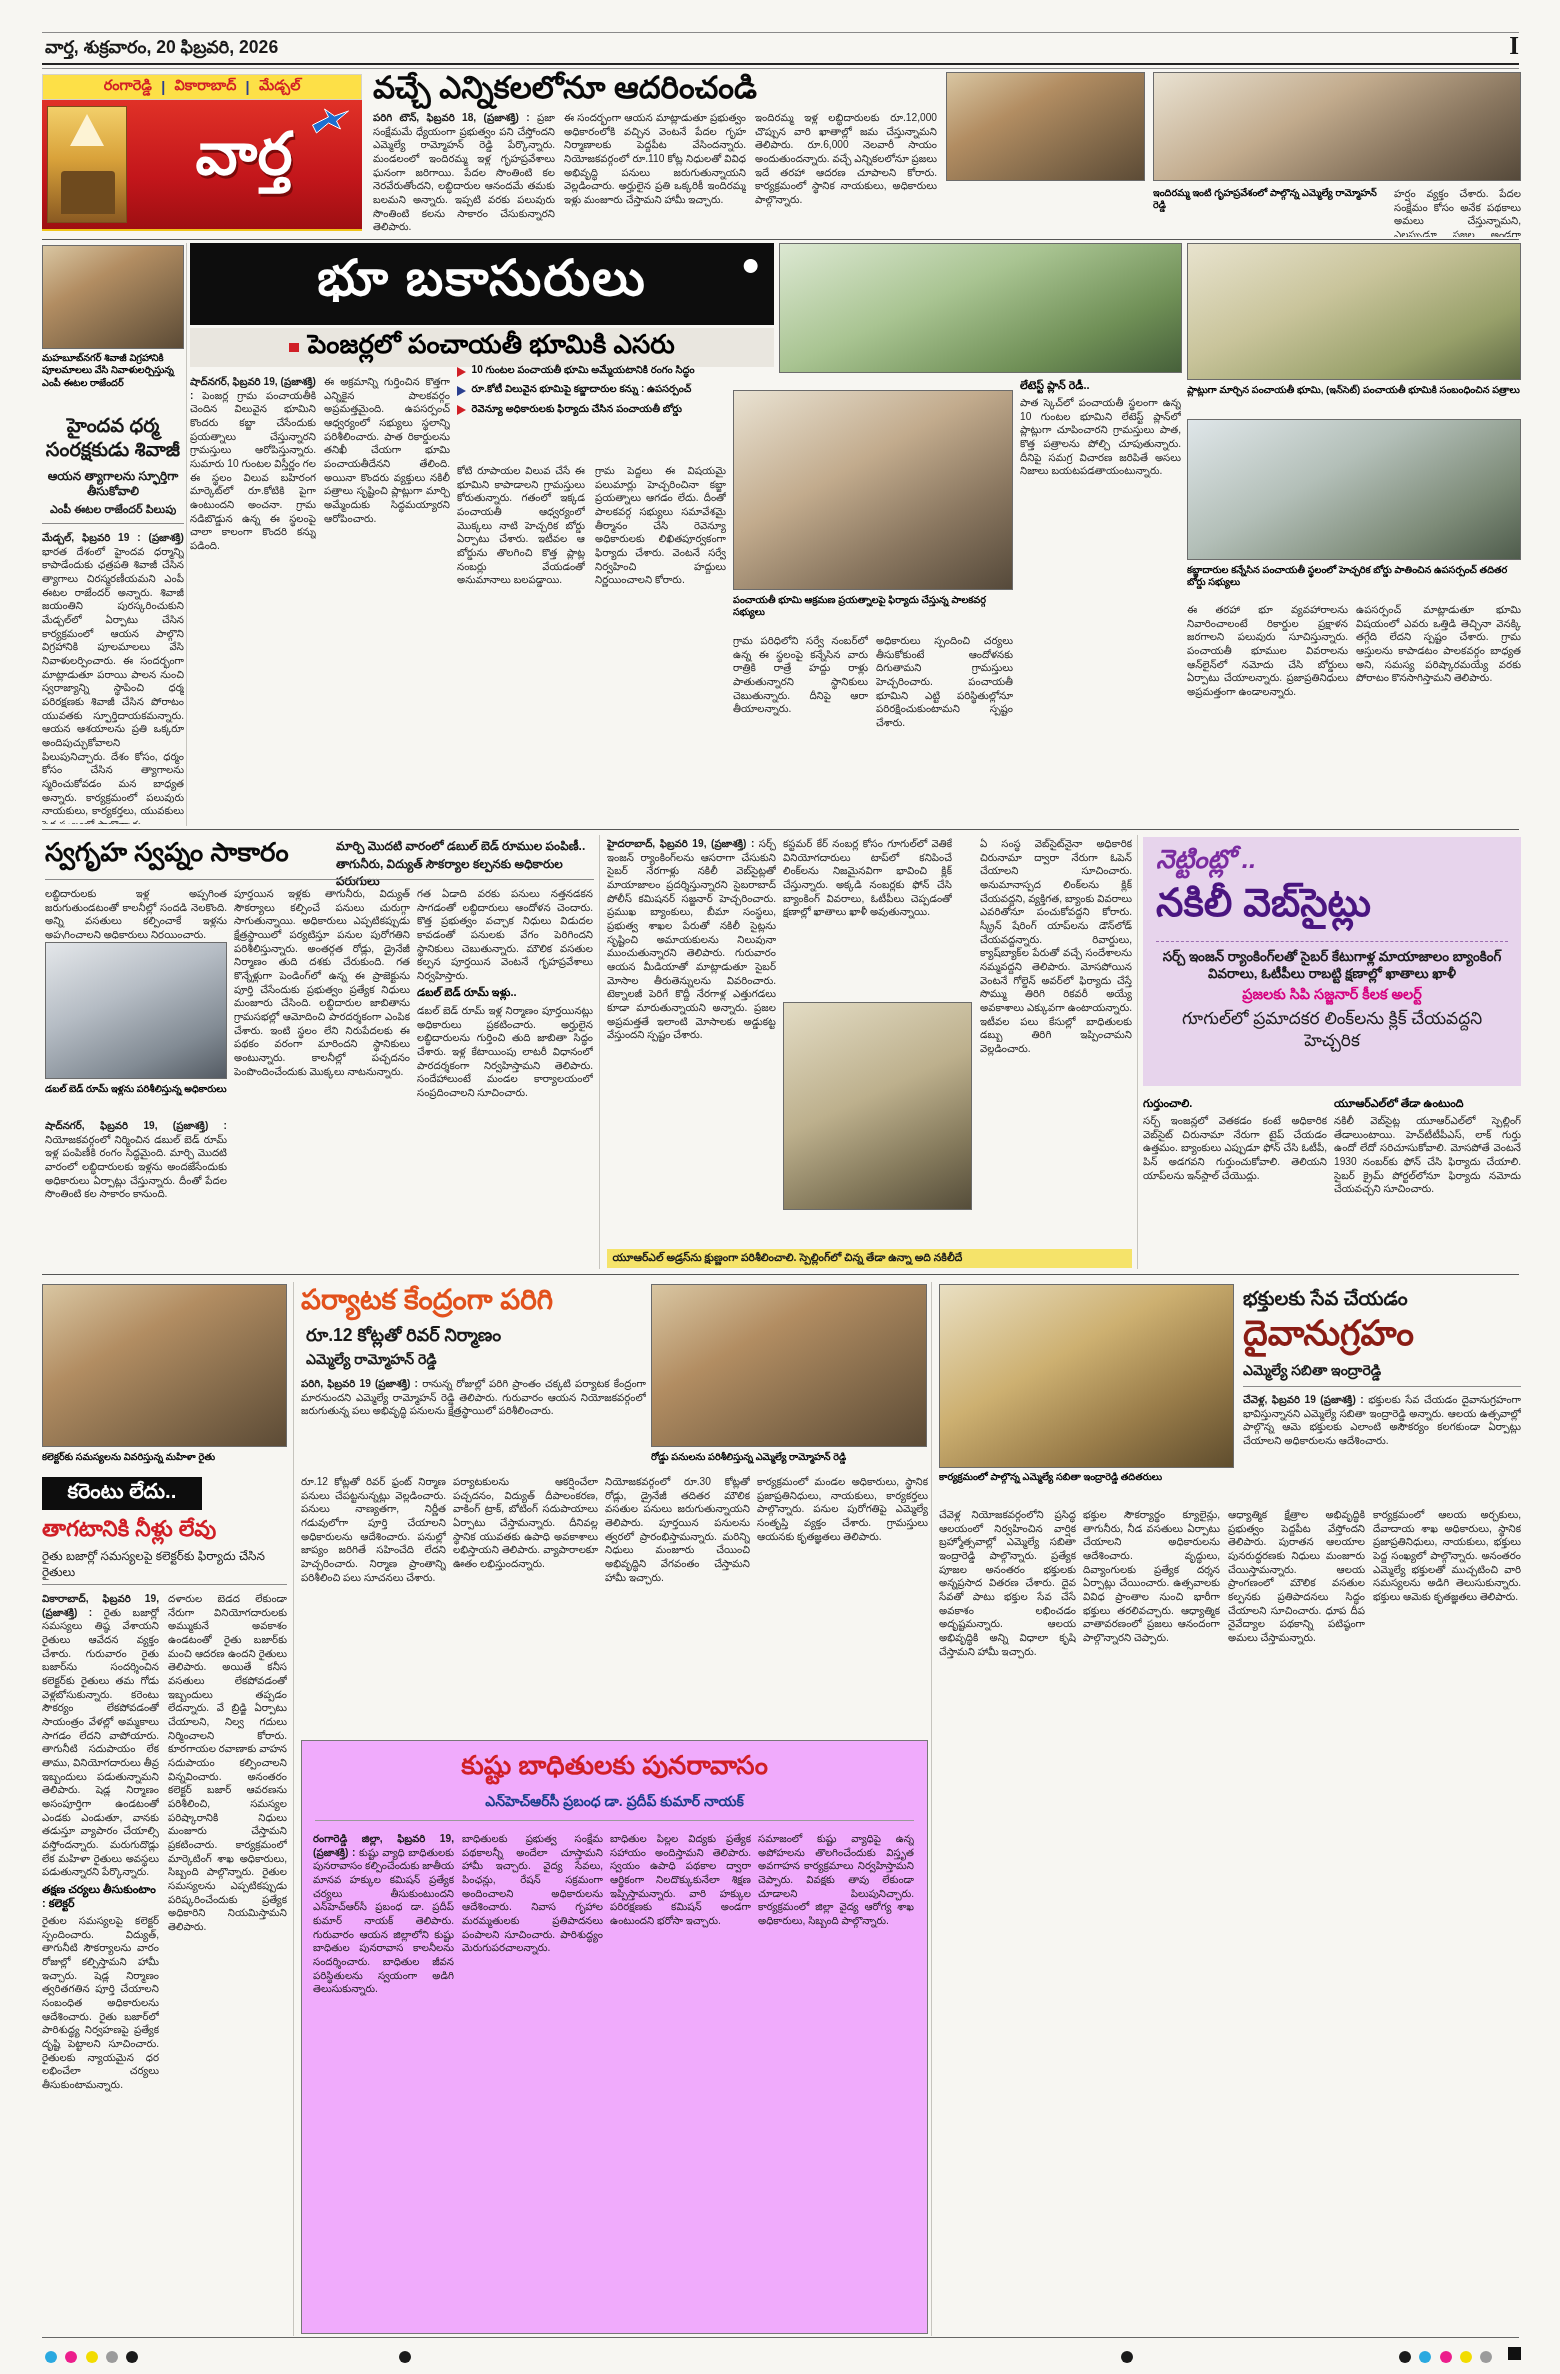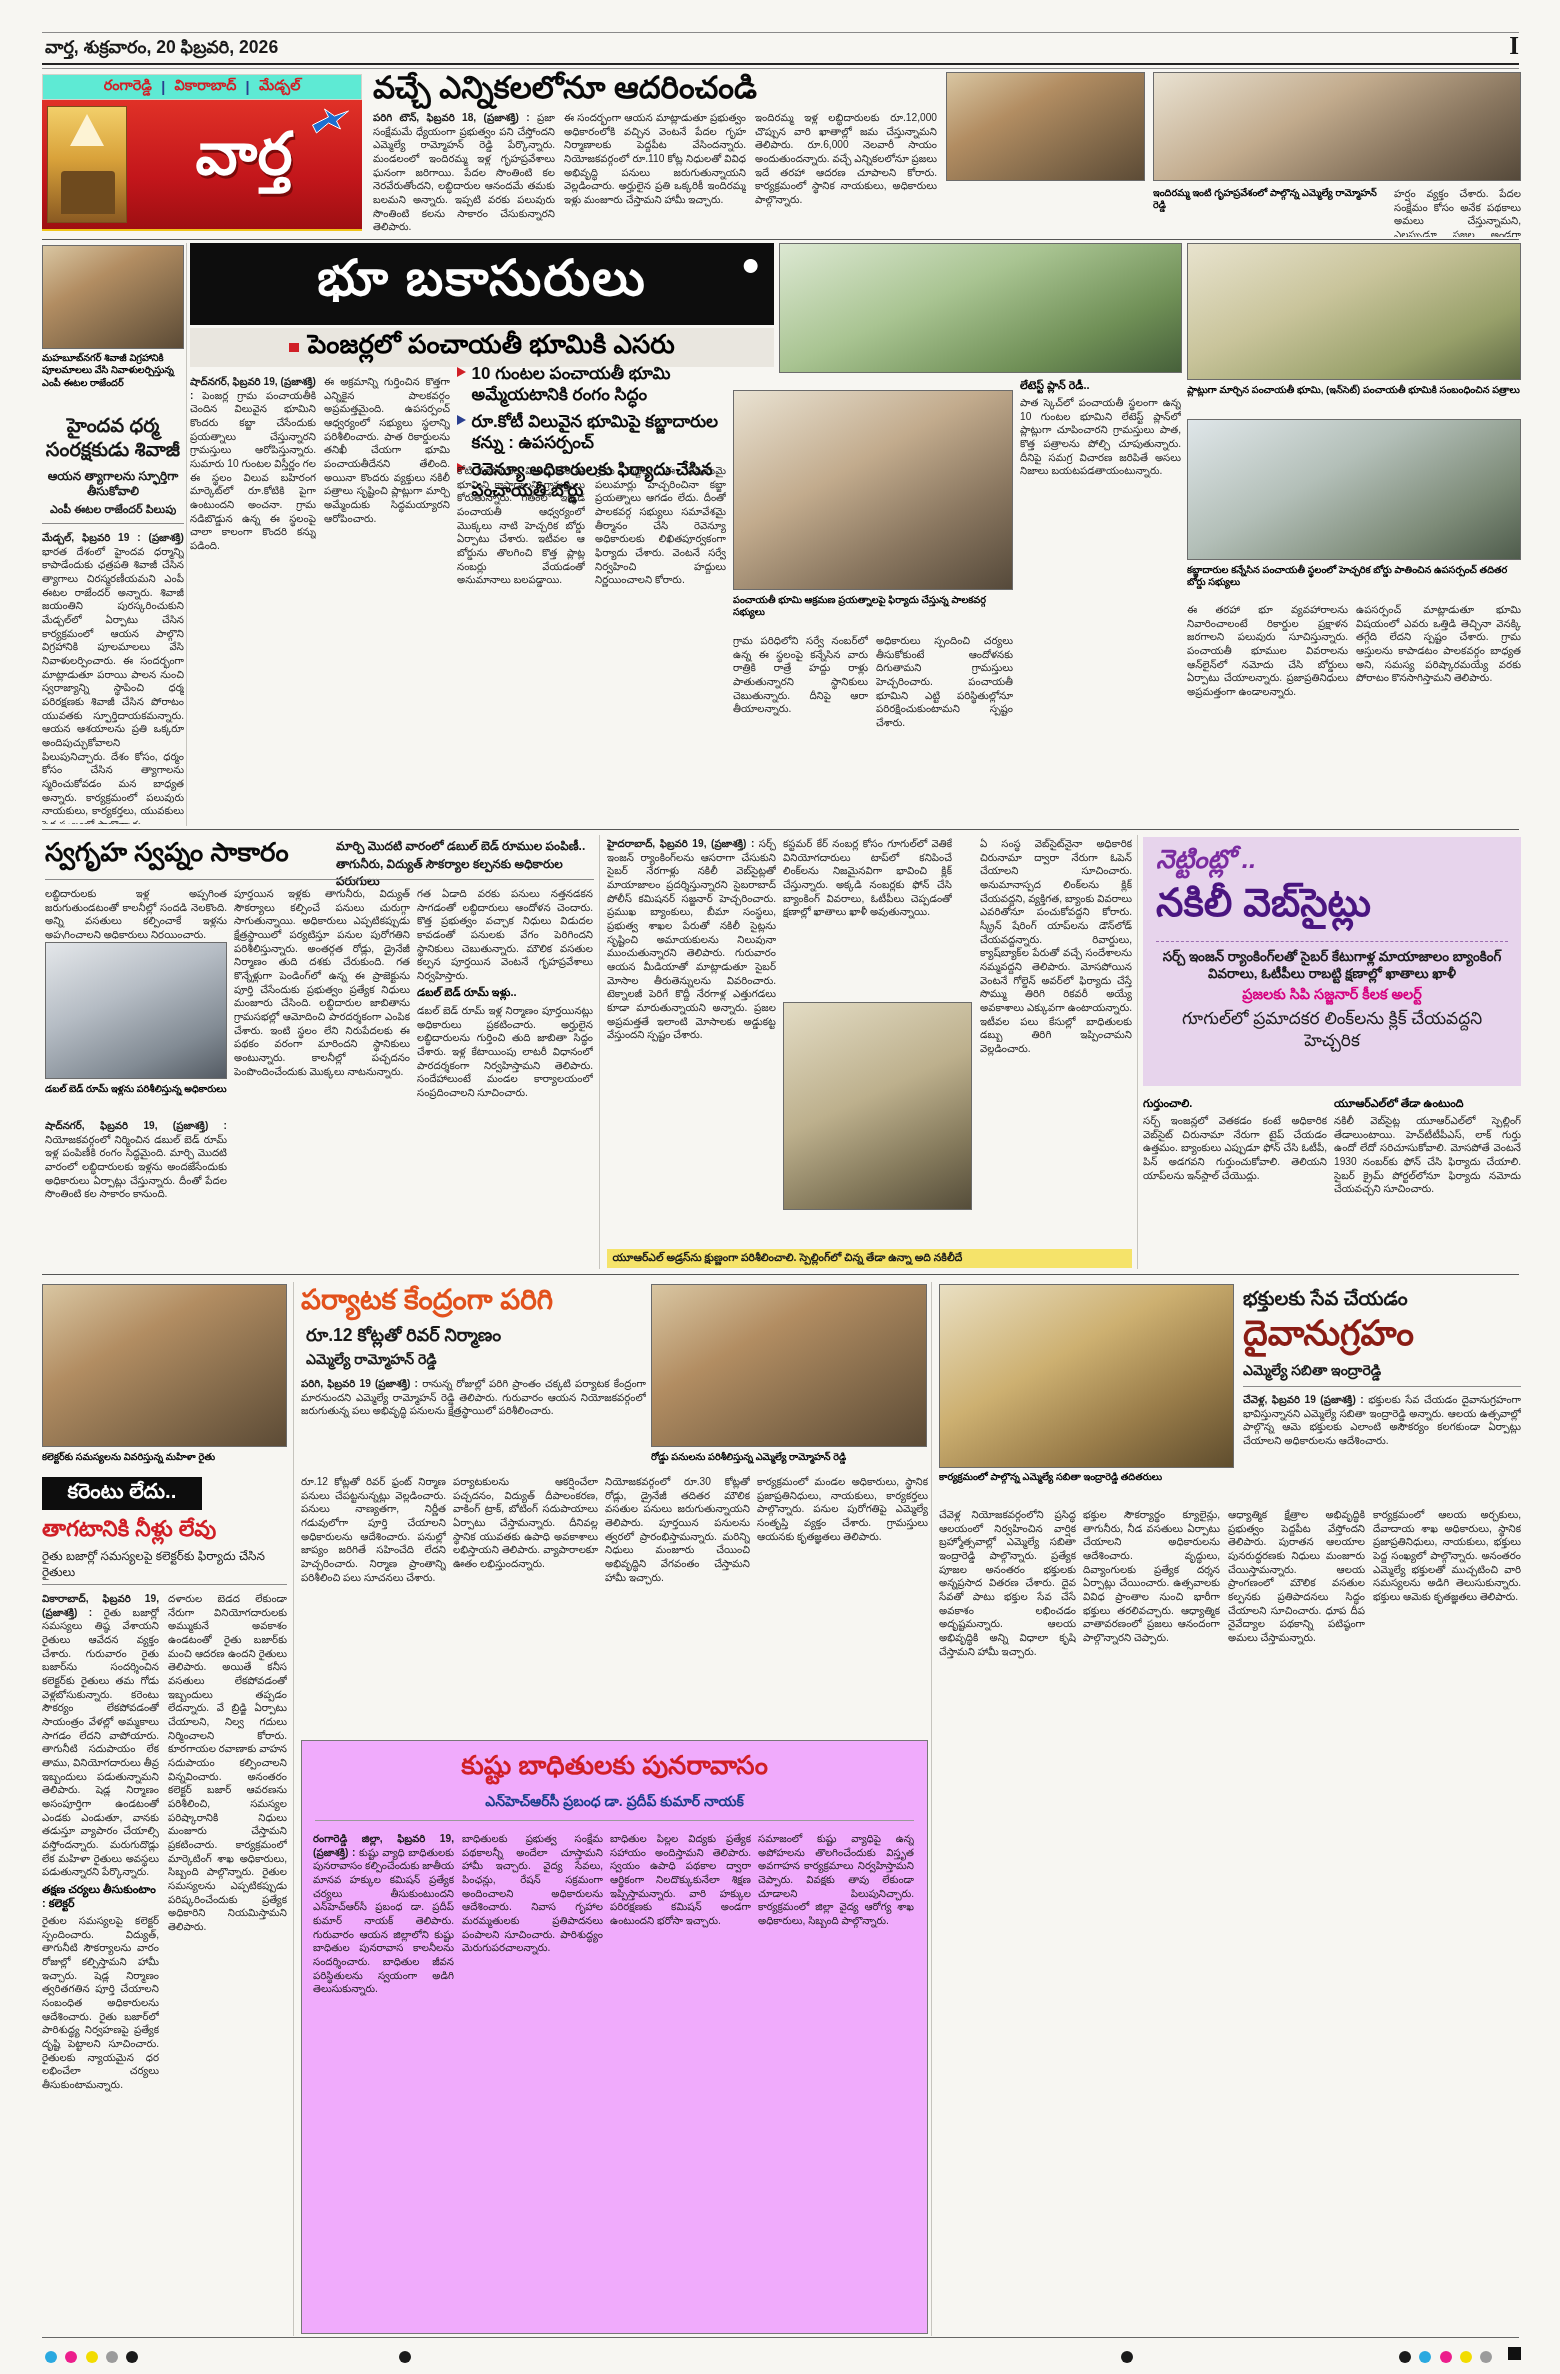--- a/index.html
+++ b/index.html
@@ -15,34 +15,34 @@
   .ph1{background:linear-gradient(150deg,#d9c6a2 0%,#b28d62 35%,#8a6f4e 65%,#5c4b36 100%)}
   .ph2{background:linear-gradient(155deg,#dce8d2 0%,#a9c492 40%,#6f8f56 75%,#46603a 100%)}
   .ph3{background:linear-gradient(150deg,#e9e2d2 0%,#c2ab8d 40%,#8a7760 70%,#55493a 100%)}
   .ph4{background:linear-gradient(150deg,#dfe6e9 0%,#b3bfb8 40%,#7d8b78 75%,#4f5c4c 100%)}
   .ph5{background:linear-gradient(155deg,#e3dcc4 0%,#bdb08d 45%,#857a5c 75%,#554d3a 100%)}
   .ph6{background:linear-gradient(155deg,#e4e7ea 0%,#b5bcc4 40%,#828b94 75%,#545b63 100%)}
   .subline{font-weight:800;font-size:11px;color:#000;margin:3.7px 0;line-height:1.25}
   .dot{display:inline-block;width:12px;height:12px;border-radius:50%;margin-right:8.3px;vertical-align:middle}
   .bullet-row{display:flex;gap:5.6px;margin-bottom:6.5px}
   .tri{width:0;height:0;border-top:5.6px solid transparent;border-bottom:5.6px solid transparent;border-left:9.3px solid #d01f26;margin-top:2.8px;flex:0 0 auto}
-  .bullet-txt{font-size:17px;font-weight:800;line-height:1.22;color:#0c0c0c}
+  .bullet-txt{font-size:10px;font-weight:800;line-height:1.22;color:#0c0c0c}
   .center{text-align:center}
 </style>
 </head>
 <body>
 
 <div class="hr" style="left:42px;top:32px;width:1477px"></div>
 <div class="s" style="left:45px;top:37px;width:649px;font-size:17.6px;font-weight:700">వార్త, శుక్రవారం, 20 ఫిబ్రవరి, 2026</div>
 <div class="s" style="left:1495px;top:32px;width:24px;font-family:'Liberation Serif',serif;font-size:25px;font-weight:700;text-align:right">I</div>
 <div class="hr" style="left:42px;top:63px;width:1477px;height:1.9px;background:#222"></div>
 <div class="hr" style="left:42px;top:68px;width:1477px"></div>
 
 <div class="s" style="left:42px;top:74px;width:320px;height:160px">
-  <div style="height:26px;background:#5eead4;border:0.9px solid #d5d2ca;display:flex;align-items:center;justify-content:center;gap:9.3px;font-weight:800;font-size:14.4px;color:#d21f26">
+  <div style="height:26px;background:#fde047;border:0.9px solid #d5d2ca;display:flex;align-items:center;justify-content:center;gap:9.3px;font-weight:800;font-size:14.4px;color:#d21f26">
     <span>రంగారెడ్డి</span>
     <span style="color:#2a3f8f">|</span>
     <span>వికారాబాద్</span>
     <span style="color:#2a3f8f">|</span>
     <span>మేడ్చల్</span>
   </div>
   <div style="position:relative;height:131px;background:linear-gradient(180deg,#e03127 0%,#c3161b 60%,#9e0f12 100%);border-bottom:2.8px solid #f0c419">
     <div style="position:absolute;left:4.6px;top:5.6px;width:80px;height:117px;background:linear-gradient(180deg,#f2cf6a 0%,#d9a23a 45%,#8a5a22 100%);border:0.9px solid #7a4d1c">
       <div style="position:absolute;left:22px;top:7.4px;width:0;height:0;border-left:17.6px solid transparent;border-right:17.6px solid transparent;border-bottom:32px solid #fdf3d4"></div>
       <div style="position:absolute;left:13px;bottom:7.4px;width:54px;height:43px;background:#6e4a1e;border-radius:3.7px 3.7px 0 0"></div>

